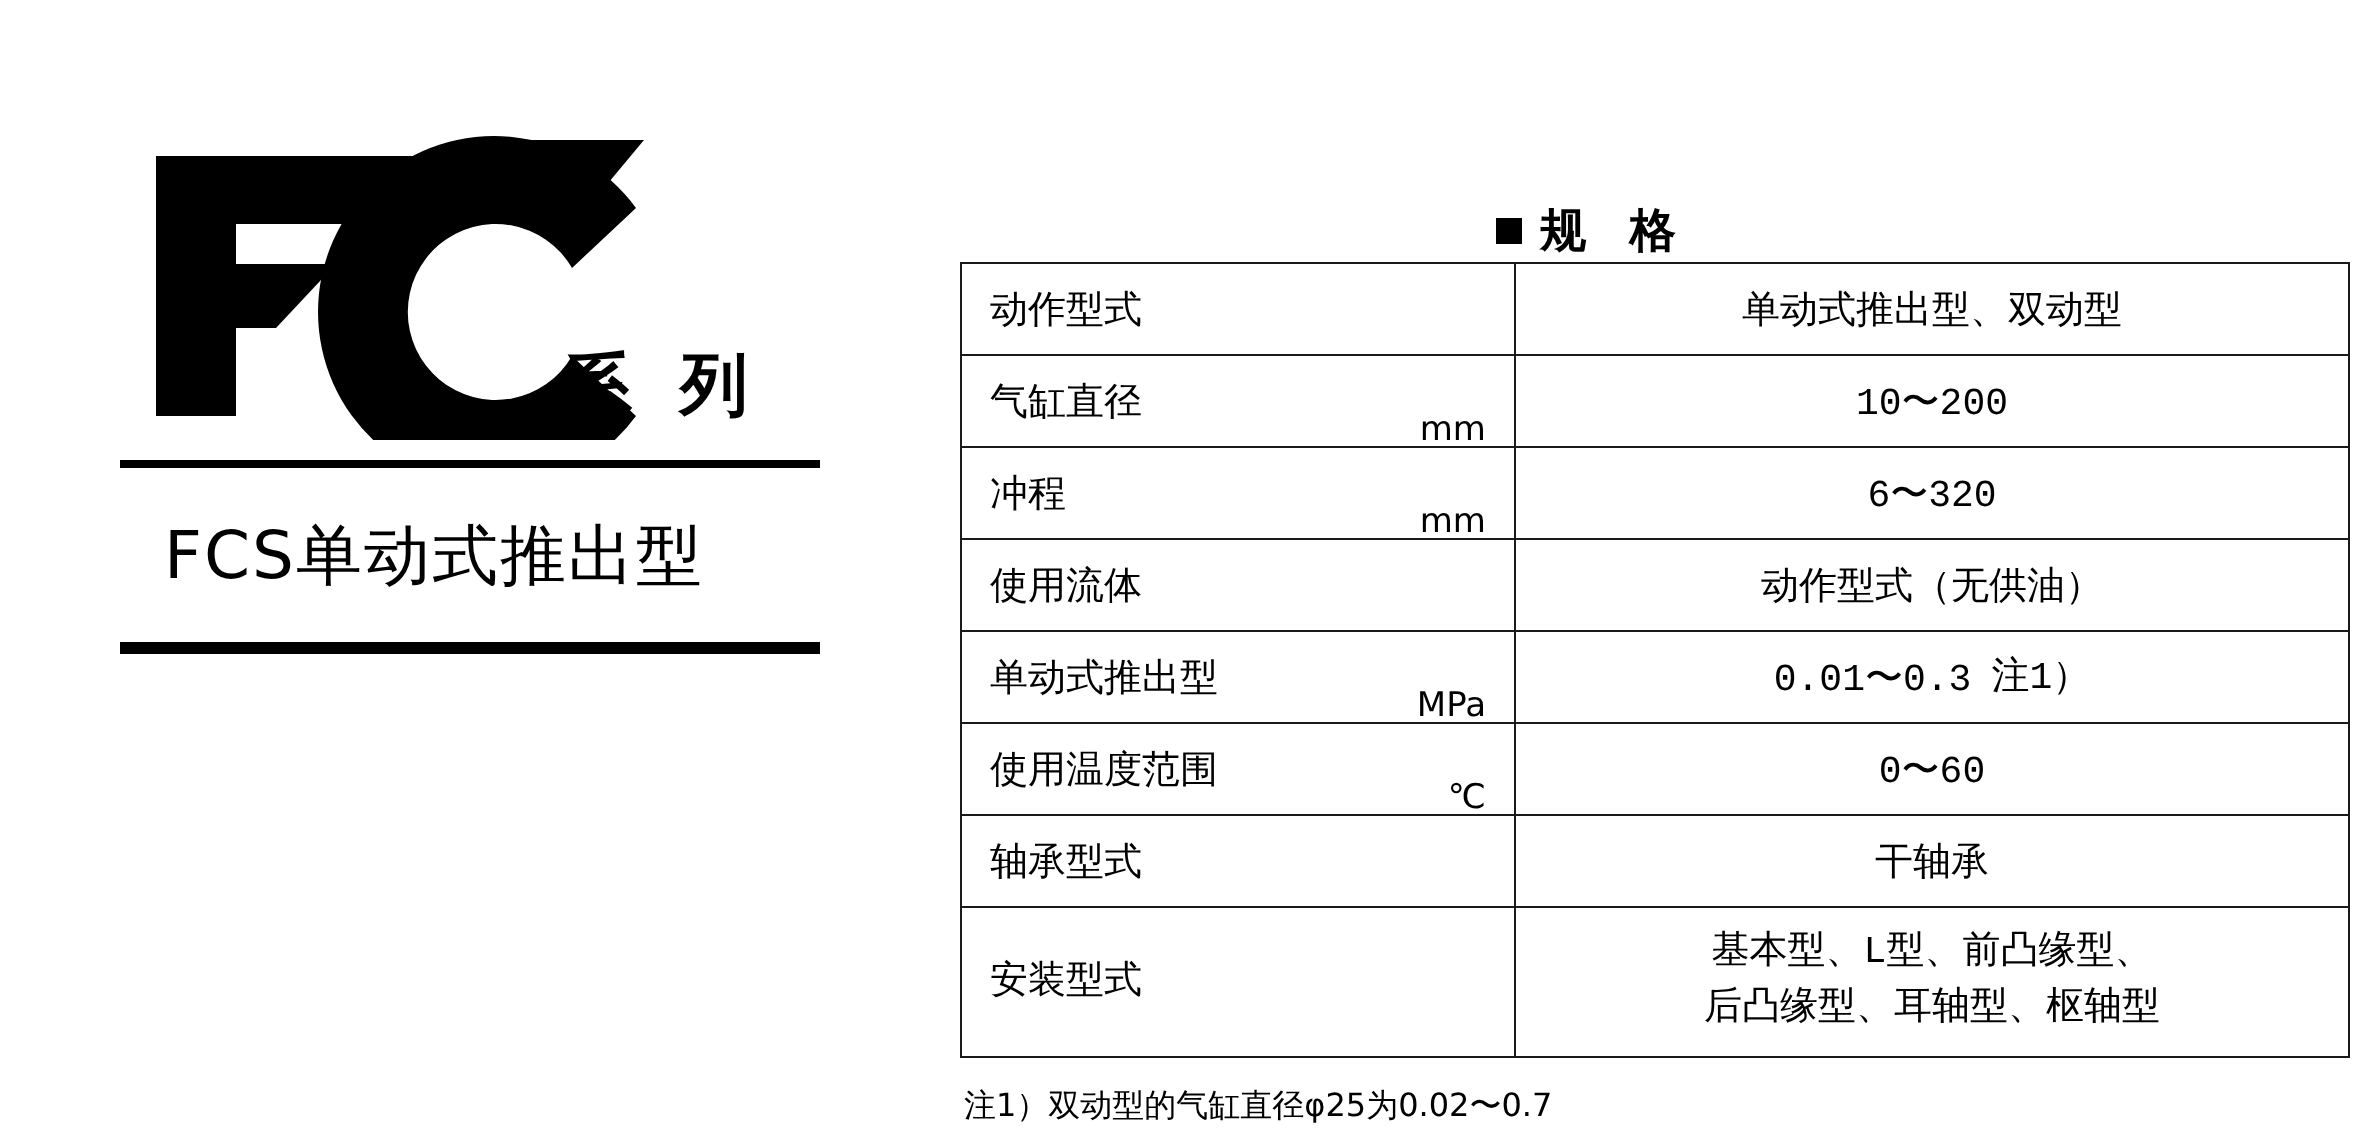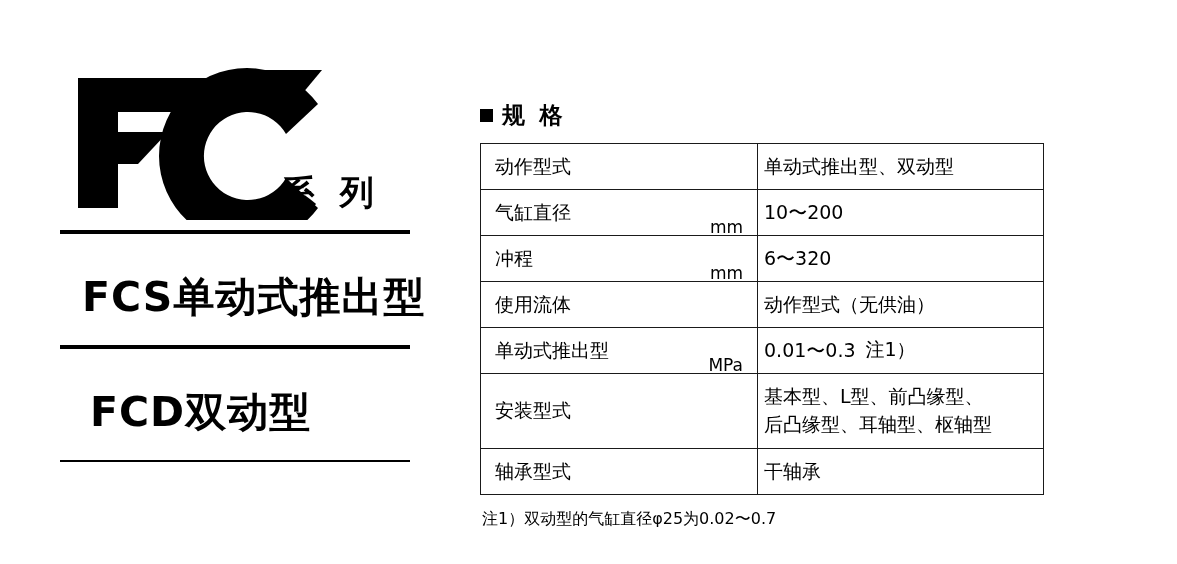--- a/index.html
+++ b/index.html
@@ -51,59 +51,59 @@
     width: 350px;
     height: 4px;
     background: #000;
     margin: 0;
   }
   .rule.thin {
     height: 2px;
   }
 
   .title-line {
-    font-size: 41px;
-    font-weight: bold;
+    font-size: 33px;
+    font-weight: normal;
     letter-spacing: 1px;
     font-family: "DejaVu Sans", "Liberation Sans", sans-serif;
-    padding: 36px 0 20px 22px;
+    padding: 22px 0 20px 22px;
     white-space: nowrap;
   }
   .title-line.second {
     padding-left: 30px;
   }
 
   
   .right-panel {
     position: absolute;
     left: 480px;
     top: 100px;
     width: 630px;
   }
 
   .spec-heading {
     font-size: 23px;
     font-weight: bold;
     letter-spacing: 4px;
-    font-family: Liberation Sans, sans-serif;
-    margin-bottom: 12px;
+    font-family: Liberation Mono, monospace;
     display: flex;
     align-items: center;
+    justify-content: center;
   }
   .spec-heading .bullet {
     display: inline-block;
     width: 13px;
     height: 13px;
     background: #000;
     margin-right: 9px;
   }
 
   table.spec {
     border-collapse: collapse;
-    width: 564px;
+    width: 695px;
     table-layout: fixed;
     font-family: "DejaVu Sans", "Liberation Sans", sans-serif;
   }
   table.spec td {
     border: 1px solid #1a1a1a;
     font-size: 19px;
     padding: 0;
     height: 37px;
     vertical-align: middle;
   }
@@ -117,21 +117,23 @@
   }
   .c-label .unit {
     position: absolute;
     right: 14px;
     top: 50%;
     transform: translateY(-50%);
     font-size: 17px;
     margin-top: 14px;
   }
   .c-value {
+    text-align: center;
     padding: 4px 6px !important;
+    font-family: Liberation Mono, monospace;
   }
   .c-value .note-ref {
     font-size: 19px;
     margin-left: 10px;
     vertical-align: 1px;
   }
   .multi {
     height: 66px !important;
     line-height: 1.45;
   }
@@ -160,21 +162,20 @@
 
       <path d="M258,44 L226,74 A44,44 0 1 0 226,118 L258,148 A88,88 0 1 1 258,44 Z" fill="#000"></path>
       <polygon points="196,10 262,10 232,46 196,46" fill="#000"></polygon>
     </svg>
     <div class="logo-series">系 列</div>
   </div>
 
   <div class="rule"></div>
   <div class="title-line">FCS单动式推出型</div>
   <div class="rule"></div>
-  <div class="title-line second">FCD双动型</div>
   <div class="rule thin"></div>
 </div>
 
 <div class="right-panel">
 
   <div class="spec-heading">
     <span class="bullet"></span>
     <span>规 格</span>
   </div>
 
@@ -219,34 +220,43 @@
       <tr>
         <td class="c-label">
           <span class="lab">单动式推出型</span>
           <span class="unit">MPa</span>
         </td>
         <td class="c-value">
           <span>0.01〜0.3</span><span class="note-ref">注1）</span>
         </td>
       </tr>
       <tr>
+        <td class="c-label">
+          <span class="lab">使用温度范围</span>
+          <span class="unit">℃</span>
+        </td>
+        <td class="c-value">
+          <span>0〜60</span>
+        </td>
+      </tr>
+      <tr>
+        <td class="c-label">
+          <span class="lab">轴承型式</span>
+          <span class="unit"></span>
+        </td>
+        <td class="c-value">
+          <span>干轴承</span>
+        </td>
+      </tr>
+      <tr>
         <td class="c-label multi">
           <span class="lab">安装型式</span>
         </td>
         <td class="c-value multi">
           <span class="l2">基本型、L型、前凸缘型、</span>
           <span class="l2">后凸缘型、耳轴型、枢轴型</span>
         </td>
       </tr>
-      <tr>
-        <td class="c-label">
-          <span class="lab">轴承型式</span>
-          <span class="unit"></span>
-        </td>
-        <td class="c-value">
-          <span>干轴承</span>
-        </td>
-      </tr>
     </tbody>
   </table>
 
   <div class="foot-note">注1）双动型的气缸直径φ25为0.02〜0.7</div>
 </div>
 
 </body></html>

